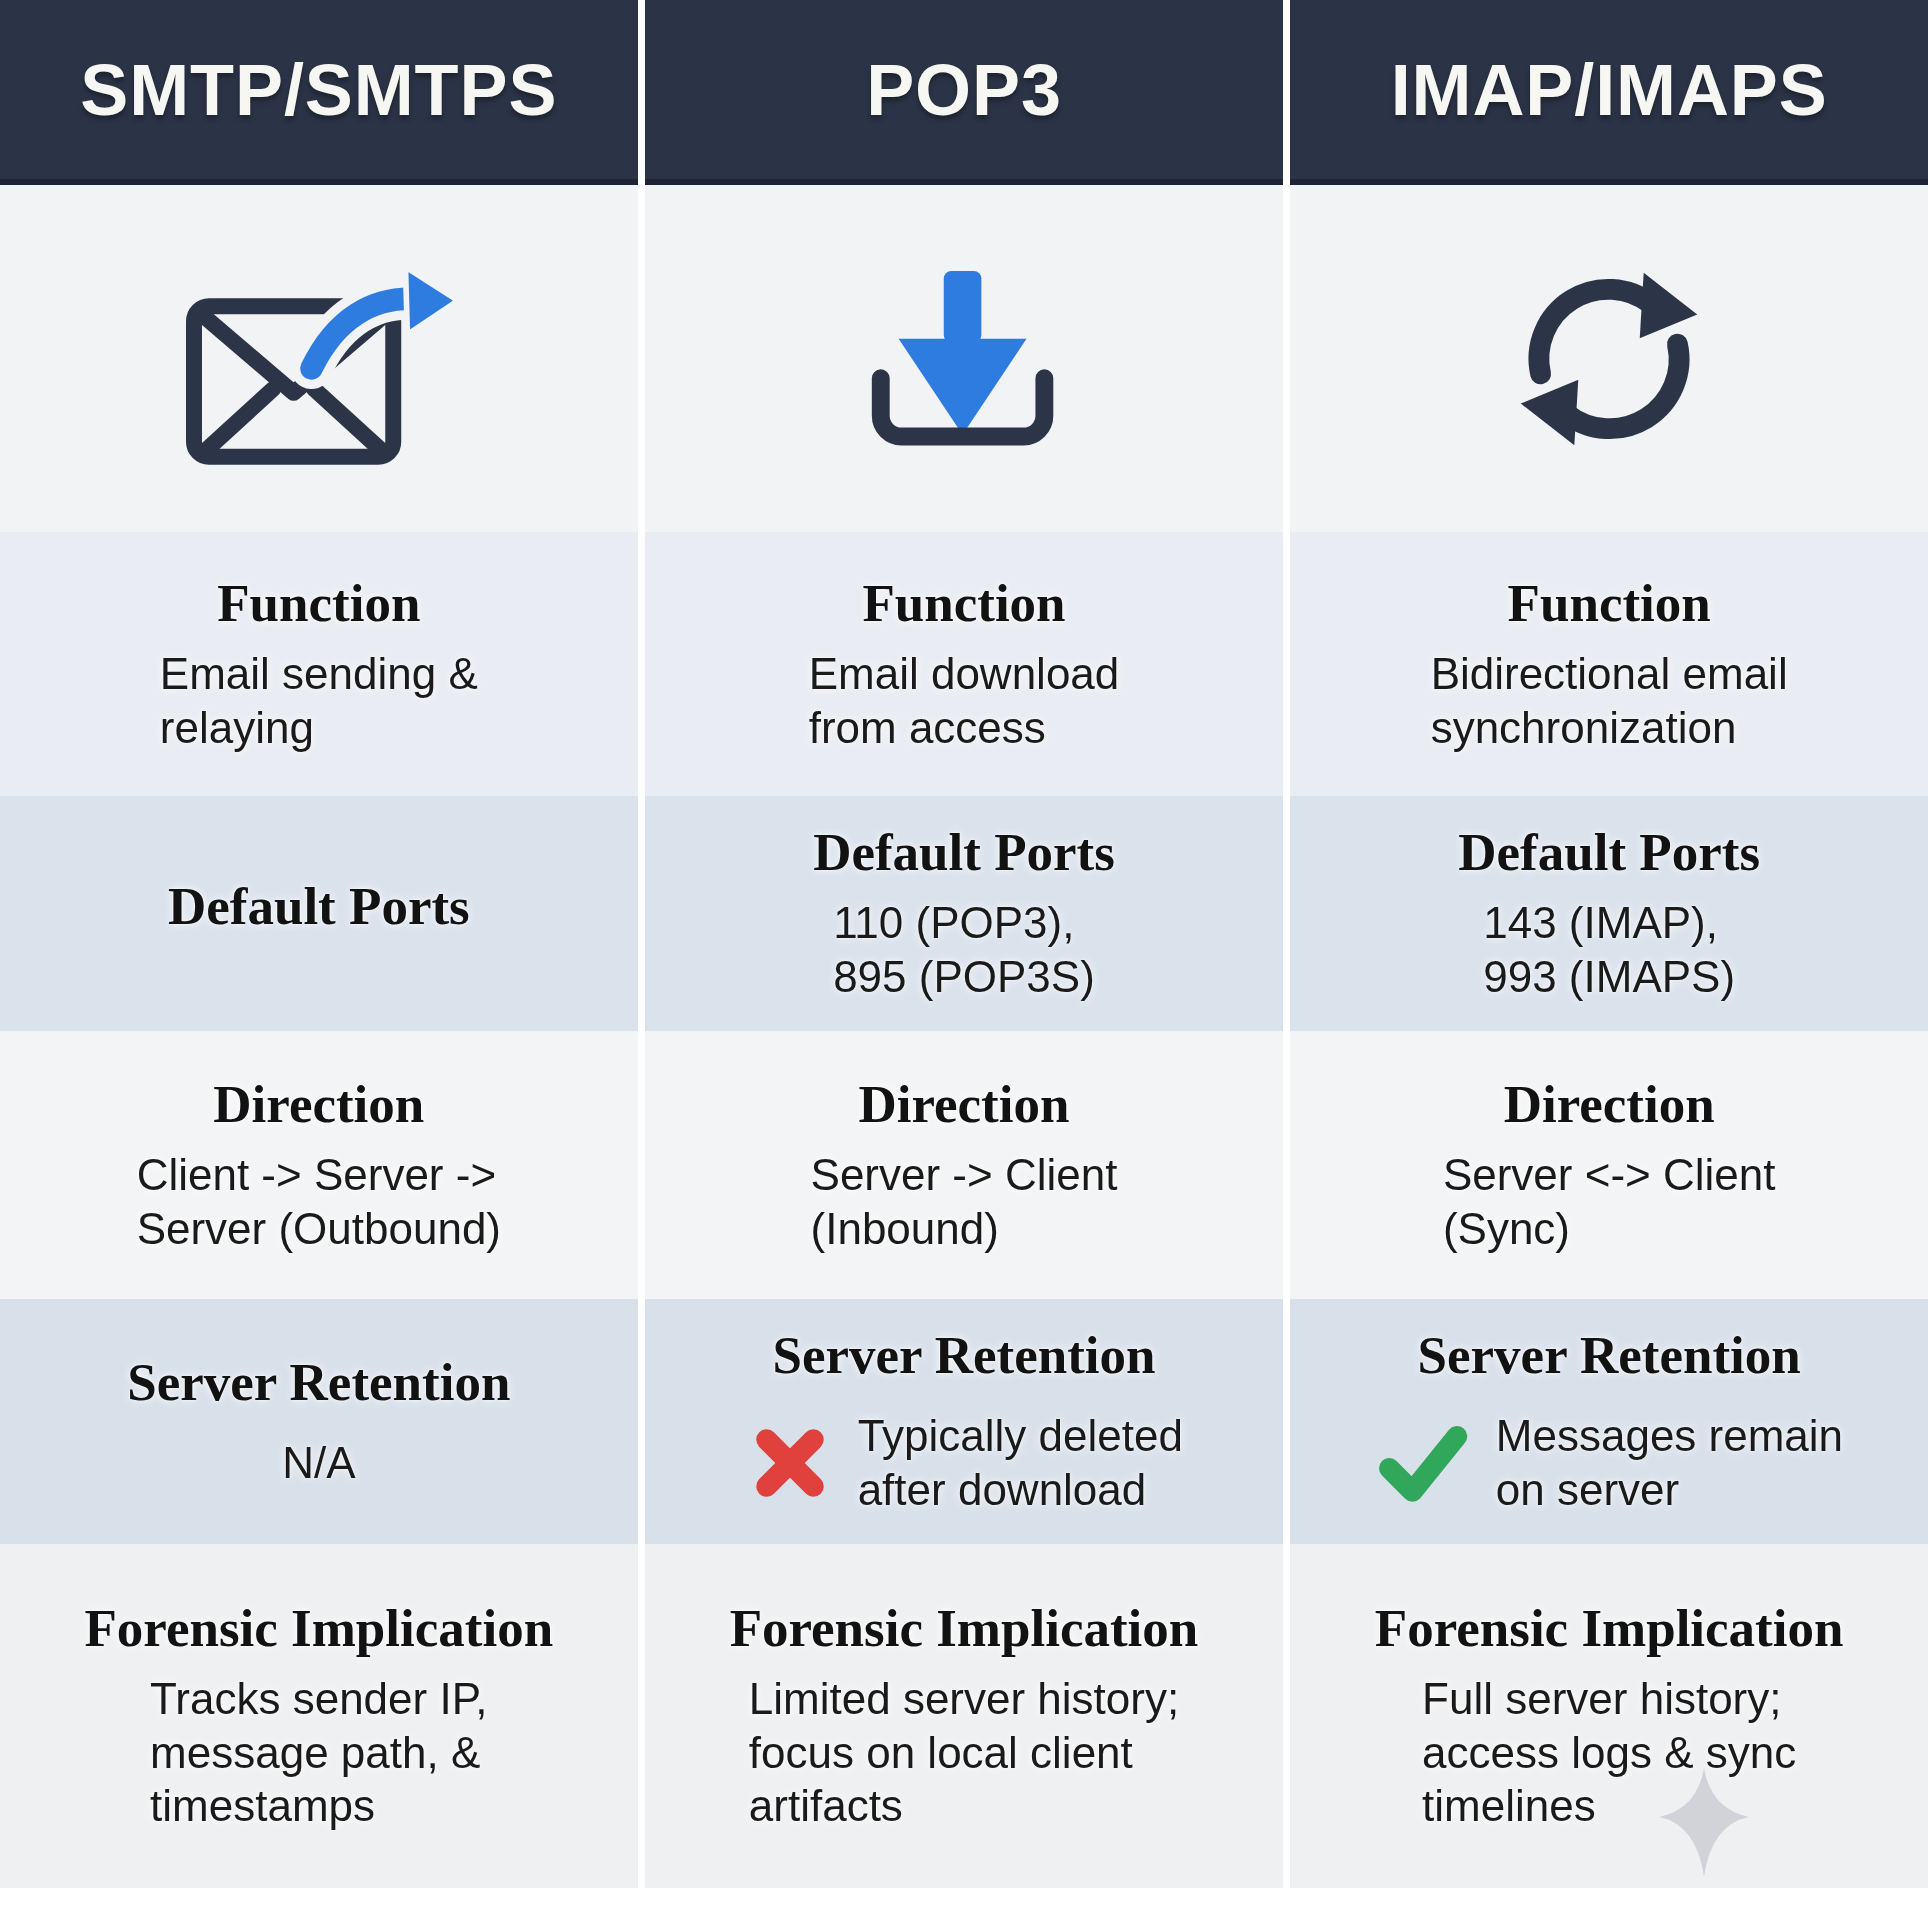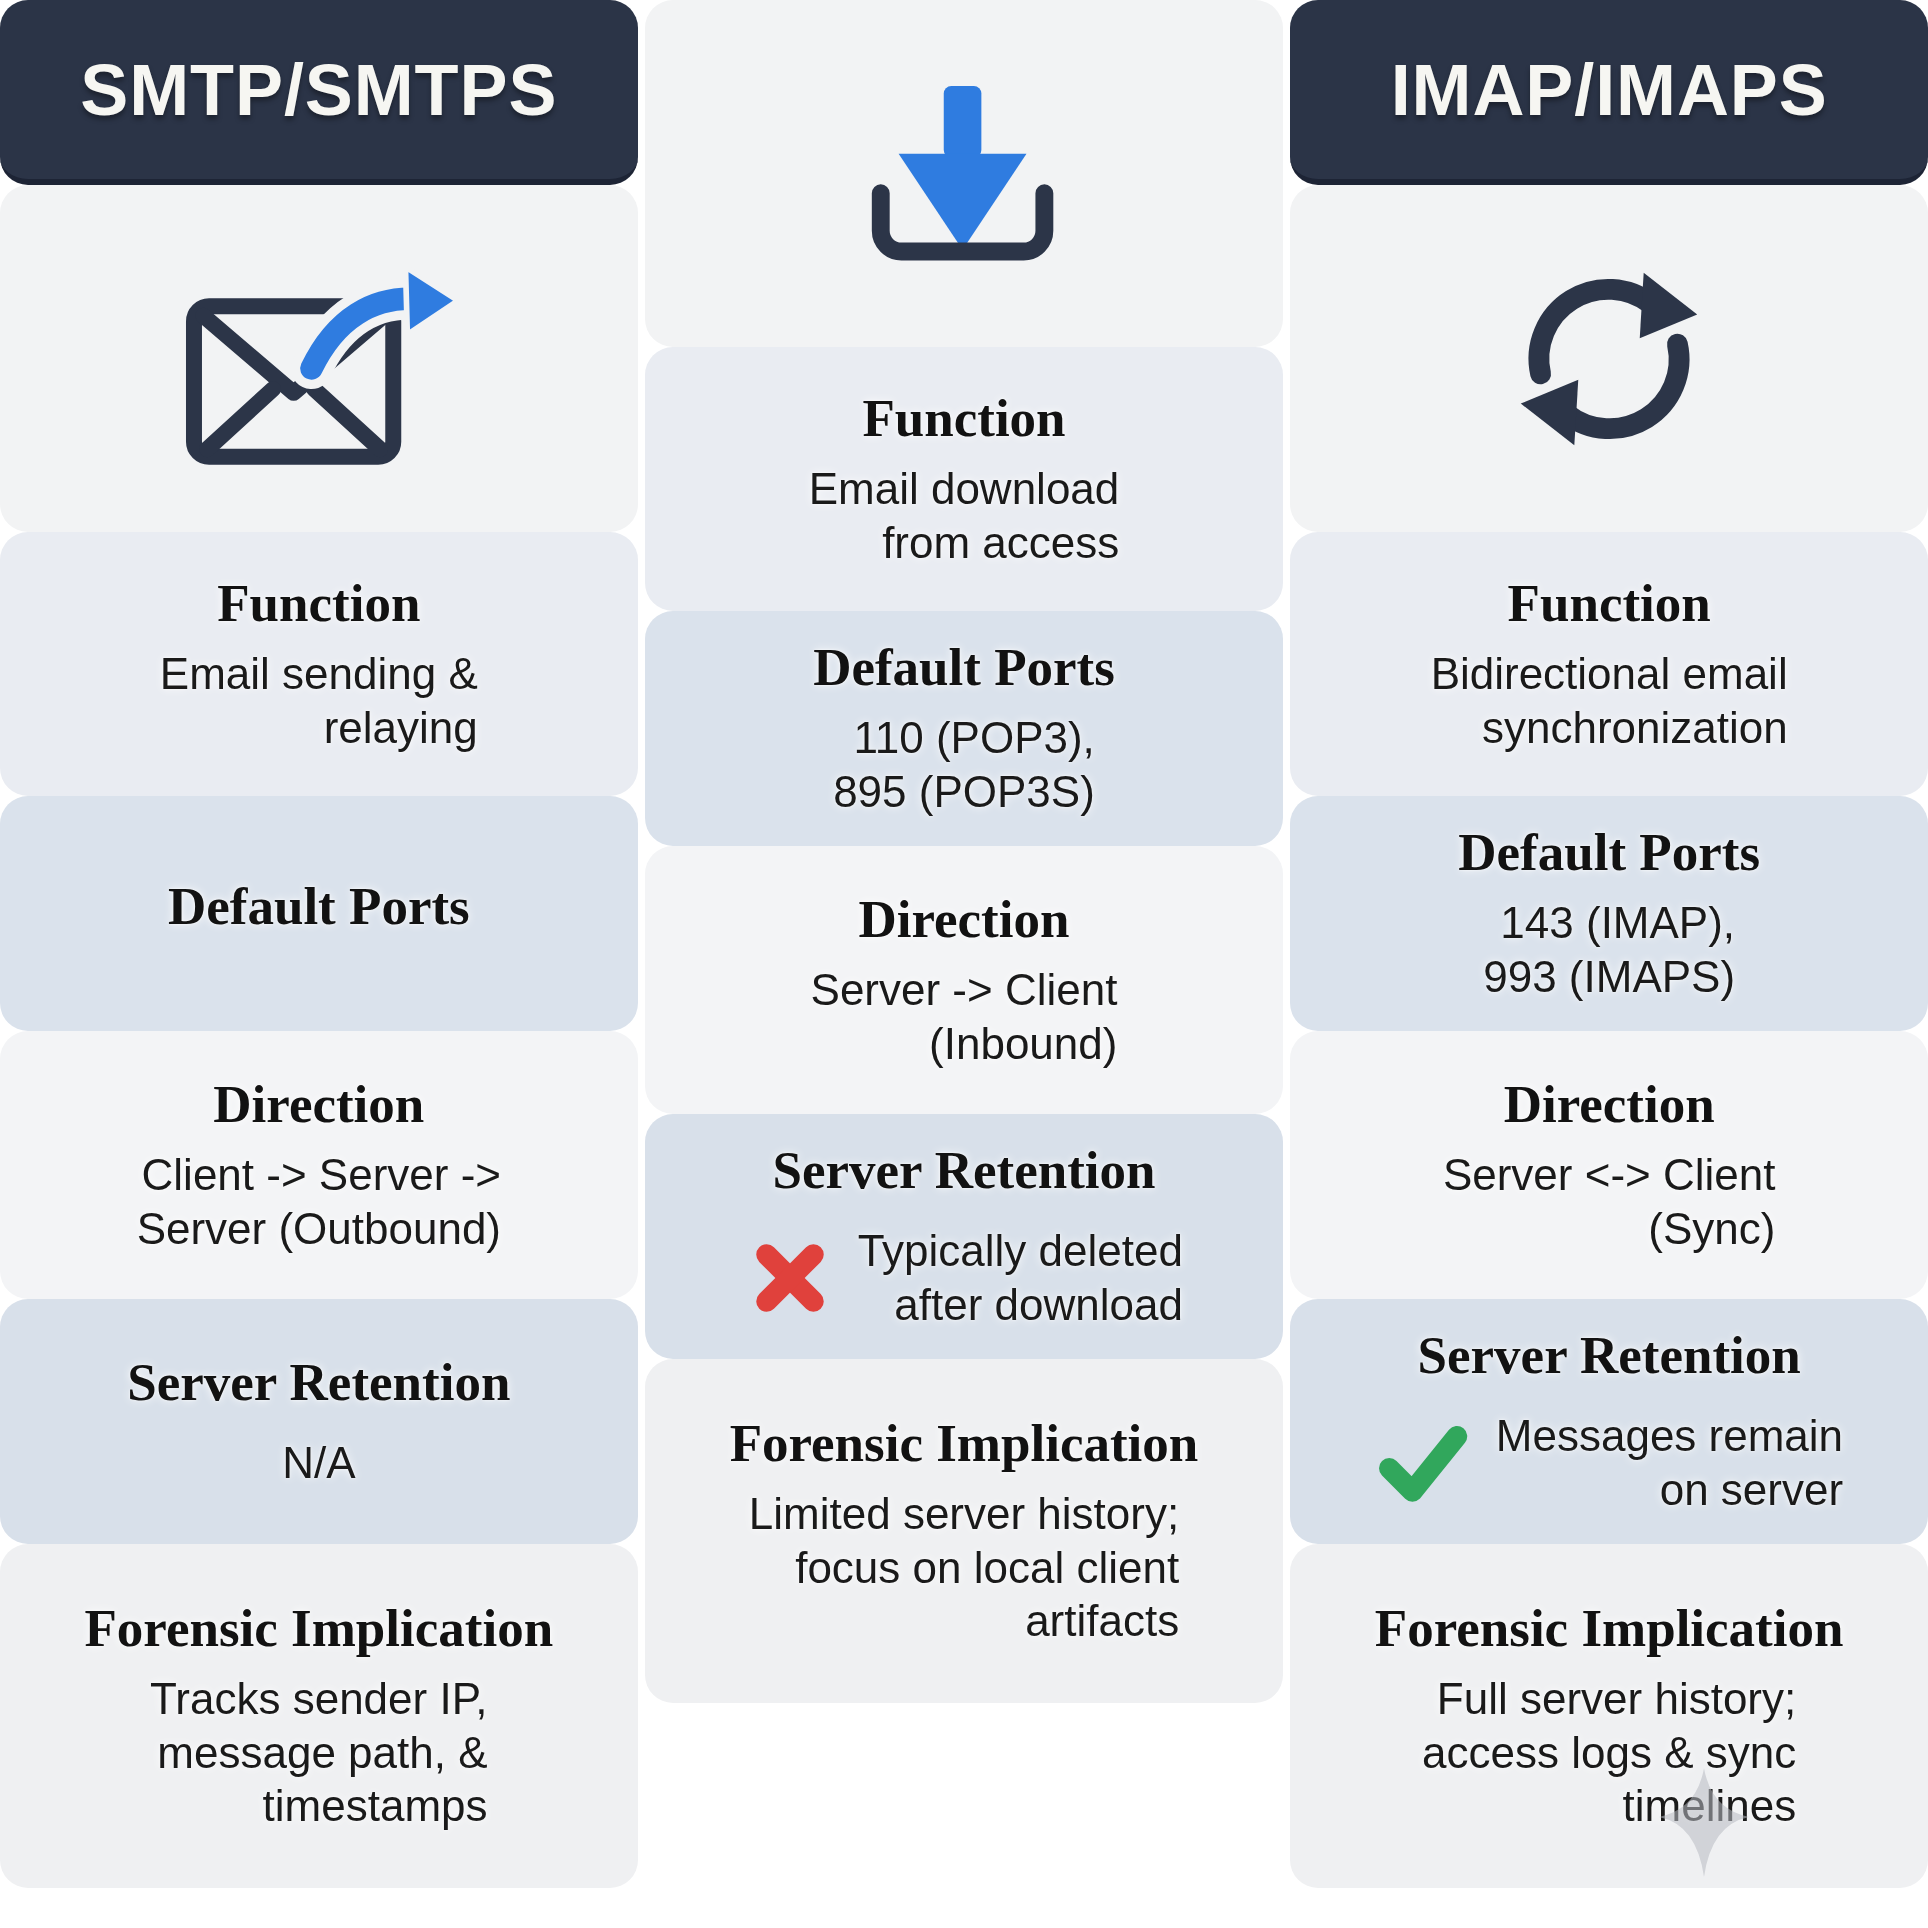--- a/index.html
+++ b/index.html
@@ -7,21 +7,21 @@
     width:1928px;height:1928px;position:relative;overflow:hidden;
     background:#ffffff;
     font-family:"Liberation Sans","DejaVu Sans",sans-serif;
     -webkit-font-smoothing:antialiased;
   }
   .table{
     display:grid;grid-template-columns:1fr 1fr 1fr;column-gap:7.5px;
     width:1928px;height:1928px;background:#ffffff;
   }
   .col{display:flex;flex-direction:column;}
-  .sec{box-sizing:border-box;display:flex;flex-direction:column;align-items:center;justify-content:center;text-align:right;border-radius:28px;}
+  .sec{box-sizing:border-box;display:flex;flex-direction:column;align-items:center;justify-content:center;text-align:left;}
   .sec-header{
     height:185px;background:#2b3447;border-bottom:6.6px solid #1d2435;
     color:#f6f6f2;font-weight:700;font-size:72px;letter-spacing:0.9px;
     text-shadow:0 3.8px 5.6px rgba(0,0,0,0.35);
   }
   .sec-icon{height:347px;background:#f2f3f4;}
   .sec-function{height:264px;background:#e9ecf2;}
   .sec-ports{height:235px;background:#dae2ec;}
   .sec-direction{height:268px;background:#f3f4f6;}
   .sec-retention{height:245px;background:#d8e0ea;}
@@ -82,20 +82,23 @@
     </div>
     <div class="sec sec-forensic">
       <div class="label">Forensic Implication</div>
       <div class="value">Tracks sender IP,
 message path, &amp;
 timestamps</div>
     </div>
   </div>
 
   <div class="col">
+    <div class="sec sec-header">
+      <span>POP3</span>
+    </div>
     <div class="sec sec-icon">
       <svg width="215" height="205" viewBox="0 0 228 218">
         <rect x="93" y="16" width="40" height="76" rx="8" fill="#2f7ce0"></rect>
         <polygon points="45,88 181,88 113,190" fill="#2f7ce0"></polygon>
         <path d="M26 130 v40 a22 22 0 0 0 22 22 h130 a22 22 0 0 0 22 -22 v-40" fill="none" stroke="#2c3548" stroke-width="19" stroke-linecap="round"></path>
       </svg>
     </div>
     <div class="sec sec-function">
       <div class="label">Function</div>
       <div class="value">Email download

